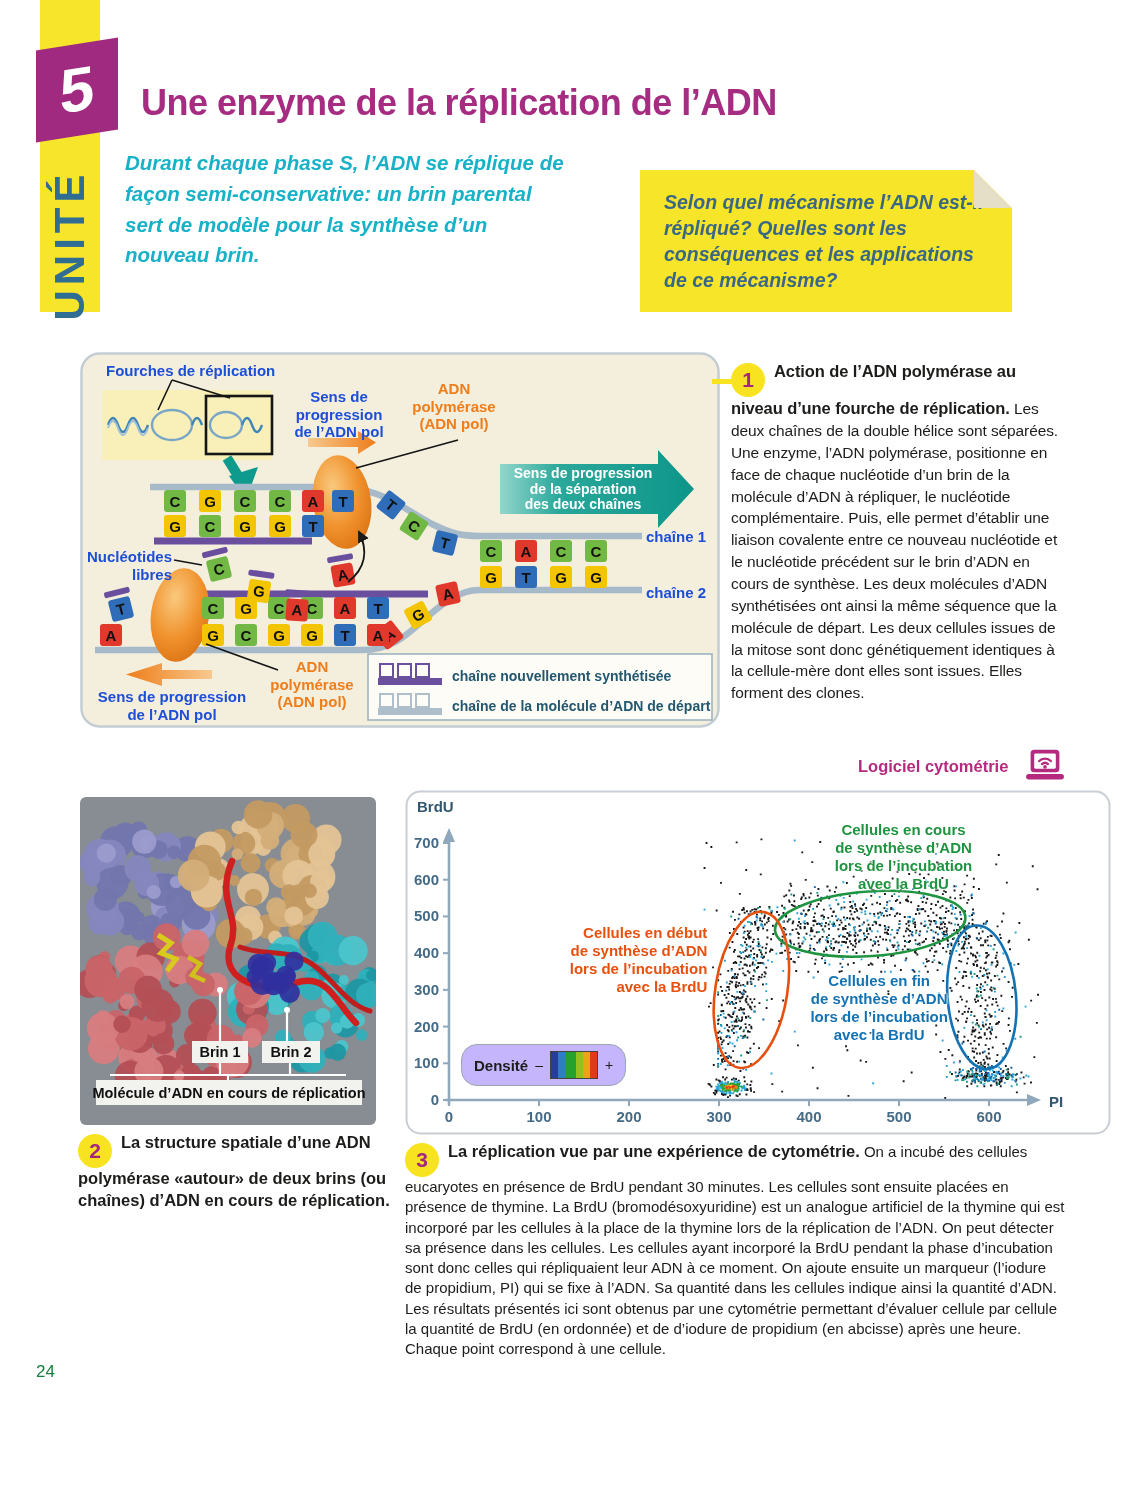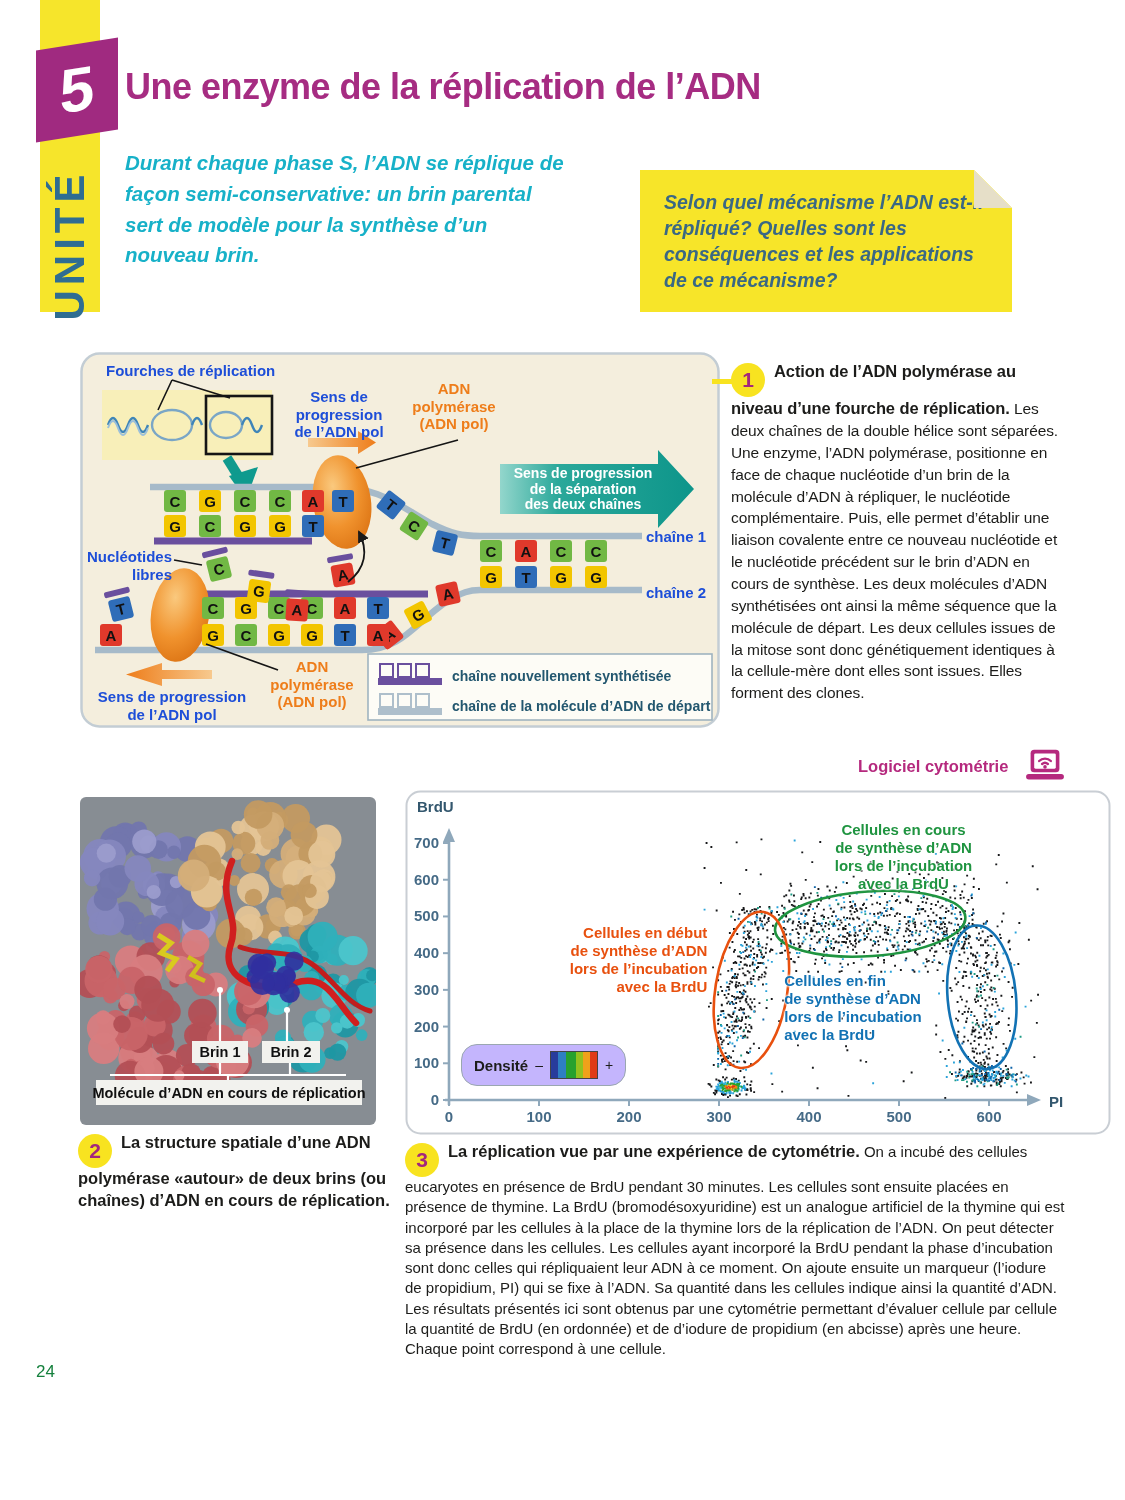--- a/index.html
+++ b/index.html
@@ -61,21 +61,21 @@
 <body>
 
 <div id="page">
 
   <div class="abs" id="yellow-band"></div>
   <div class="abs" id="unit-badge">
     <span>5</span>
   </div>
   <div class="abs" id="unit-label">UNITÉ</div>
 
-  <h1 class="abs" id="page-title" style="margin:0">Une enzyme de la réplication de l’ADN</h1>
+  <h1 class="abs" id="page-title" style="margin:16px">Une enzyme de la réplication de l’ADN</h1>
   <div class="abs" id="intro">Durant chaque phase S, l’ADN se réplique de façon semi-conservative: un brin parental sert de modèle pour la synthèse d’un nouveau brin.</div>
   <div class="abs" id="qbox">
     <div class="fold"></div>
     <p>Selon quel mécanisme l’ADN est-il répliqué? Quelles sont les conséquences et les applications de ce mécanisme?</p>
   </div>
 
   <div class="abs" id="fig1">
     <svg id="fig1-svg" width="640" height="376" viewBox="0 0 640 376">
       <defs>
         <radialGradient id="polg" cx="38%" cy="32%" r="80%">
@@ -767,21 +767,21 @@
           <div>de synthèse d’ADN</div>
           <div>lors de l’incubation</div>
           <div>avec la BrdU</div>
         </div>
         <div class="ann" style="color: rgb(232, 80, 14); width: 190px; left: 112.3px; text-align: right; top: 133.792px;">
           <div>Cellules en début</div>
           <div>de synthèse d’ADN</div>
           <div>lors de l’incubation</div>
           <div>avec la BrdU</div>
         </div>
-        <div class="ann" style="color: rgb(18, 114, 180); width: 190px; left: 379.2px; top: 181.515px;">
+        <div class="ann" style="color: rgb(18, 114, 180); width: 190px; left: 379.2px; text-align: center; top: 181.515px;">
           <div>Cellules en fin</div>
           <div>de synthèse d’ADN</div>
           <div>lors de l’incubation</div>
           <div>avec la BrdU</div>
         </div>
       </div>
     <div id="dens">
       <span class="dl">Densité</span>
       <span class="pm">–</span>
       <span class="sw"></span>

